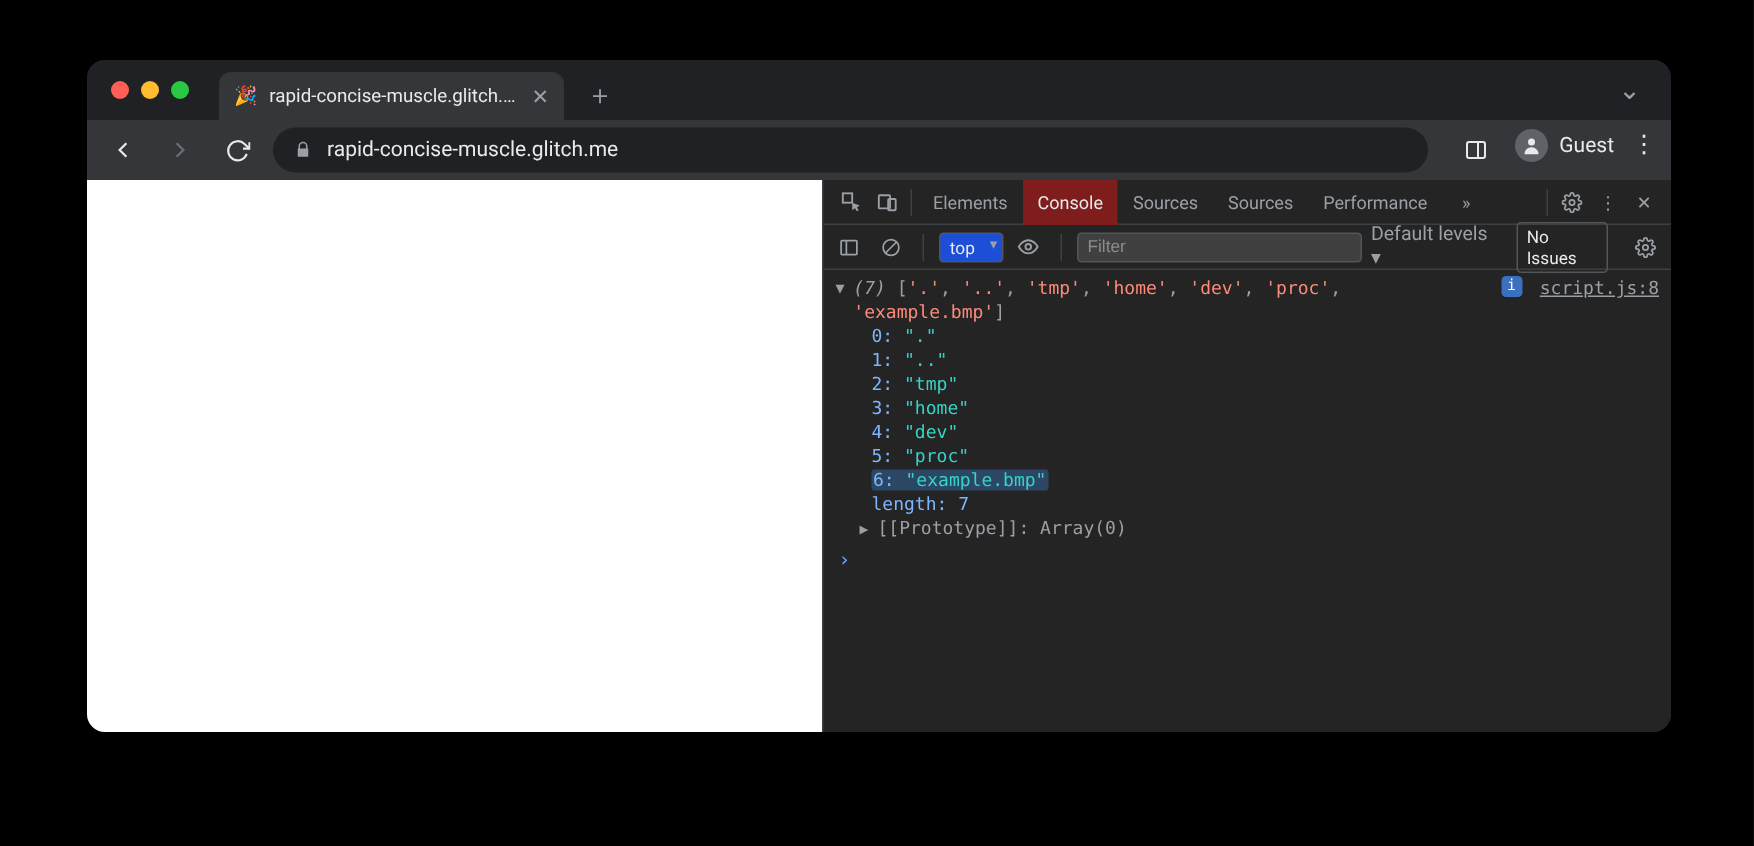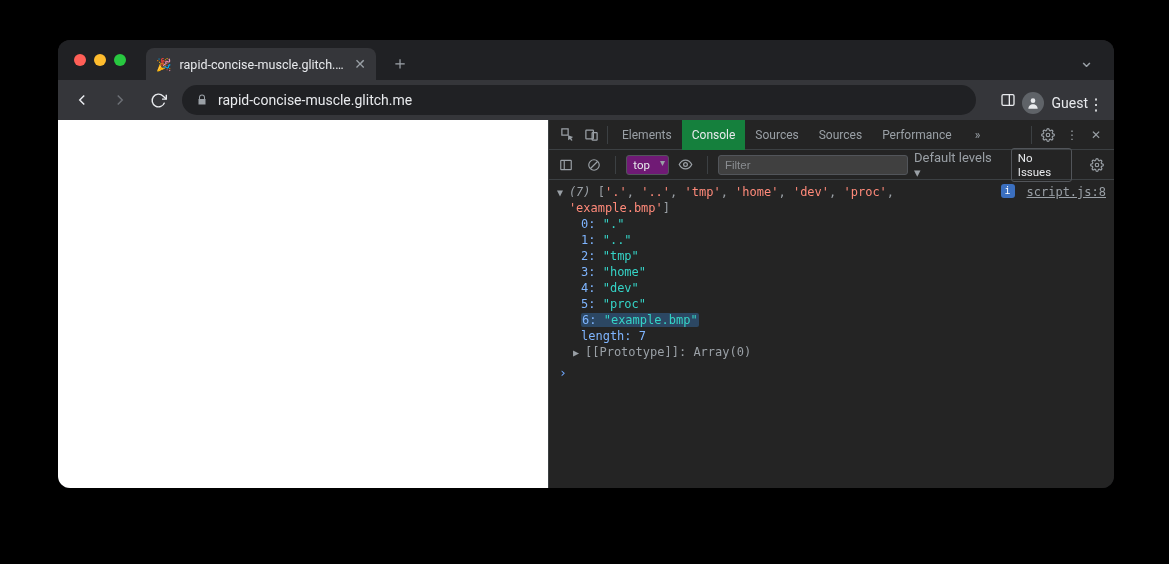--- a/index.html
+++ b/index.html
@@ -75,21 +75,21 @@
     background: #202124;
     border-radius: 15px;
     display: flex;
     align-items: center;
     padding: 0 14px;
     gap: 10px;
     color: #e8eaed;
     font-size: 14px;
   }
   .lock-icon{color:#9aa0a6;font-size:12px}
-  .right-icons{display:flex;align-items:flex-end;margin-left:8px}
+  .right-icons{display:flex;align-items:flex-start;gap:12px;margin-left:8px}
   .guest-pill{display:flex;align-items:center;gap:8px;color:#e8eaed;font-size:14px}
   .avatar{width:22px;height:22px;border-radius:50%;background:#5f6368;display:flex;align-items:center;justify-content:center;color:#e8eaed}
   .menu-dots{color:#e8eaed;font-size:16px;cursor:pointer}
 
   .content {
     flex:1;
     display:flex;
     min-height:0;
   }
   .page {
@@ -111,27 +111,27 @@
     height:30px;
     display:flex;
     align-items:center;
     border-bottom:1px solid #3c4043;
     gap:0;
     padding:0 6px;
   }
   .dt-iconbtn{width:24px;height:24px;display:flex;align-items:center;justify-content:center;cursor:pointer;color:#9aa0a6}
   .sep{width:1px;height:18px;background:#3c4043;margin:0 4px}
   .dt-tab{padding:0 10px;height:30px;display:flex;align-items:center;cursor:pointer;color:#9aa0a6}
-  .dt-tab.active{background:#15803d;color:#e8eaed}
+  .dt-tab.active{background:#7f1d1d;color:#e8eaed}
   .dt-overflow{margin-left:4px}
   .dt-right{margin-left:auto;display:flex;align-items:center}
   .dt-filterbar{
     height:30px;display:flex;align-items:center;border-bottom:1px solid #3c4043;padding:0 6px;gap:6px
   }
-  .ctx-select{background:#701a75;border:1px solid #52555a;border-radius:3px;color:#e8eaed;font-size:11.5px;padding:2px 18px 2px 6px;height:20px;position:relative}
+  .ctx-select{background:#1d4ed8;border:1px solid #52555a;border-radius:3px;color:#e8eaed;font-size:11.5px;padding:2px 18px 2px 6px;height:20px;position:relative}
   .ctx-wrap{position:relative}
   .ctx-wrap::after{content:"▾";position:absolute;right:4px;top:2px;color:#9aa0a6;font-size:10px;pointer-events:none}
   .filter-input{flex:0 0 190px;height:20px;background:#404040;border:1px solid #52555a;border-radius:3px;padding:0 6px;color:#e8eaed;font-size:11.5px}
   .filter-input::placeholder{color:#8a8d91}
   .levels{color:#9aa0a6;font-size:13px;cursor:pointer;margin-left:auto}
   .issues-pill{border:1px solid #52555a;border-radius:3px;padding:2px 6px;color:#e8eaed;font-size:11.5px;cursor:pointer;margin-left:10px}
   .dt-gear{margin-left:8px}
 
   .console-body{flex:1;overflow:auto;font-family:Menlo,Consolas,monospace;font-size:12px;line-height:16px;padding:4px 8px}
   .row{display:flex;align-items:flex-start}

